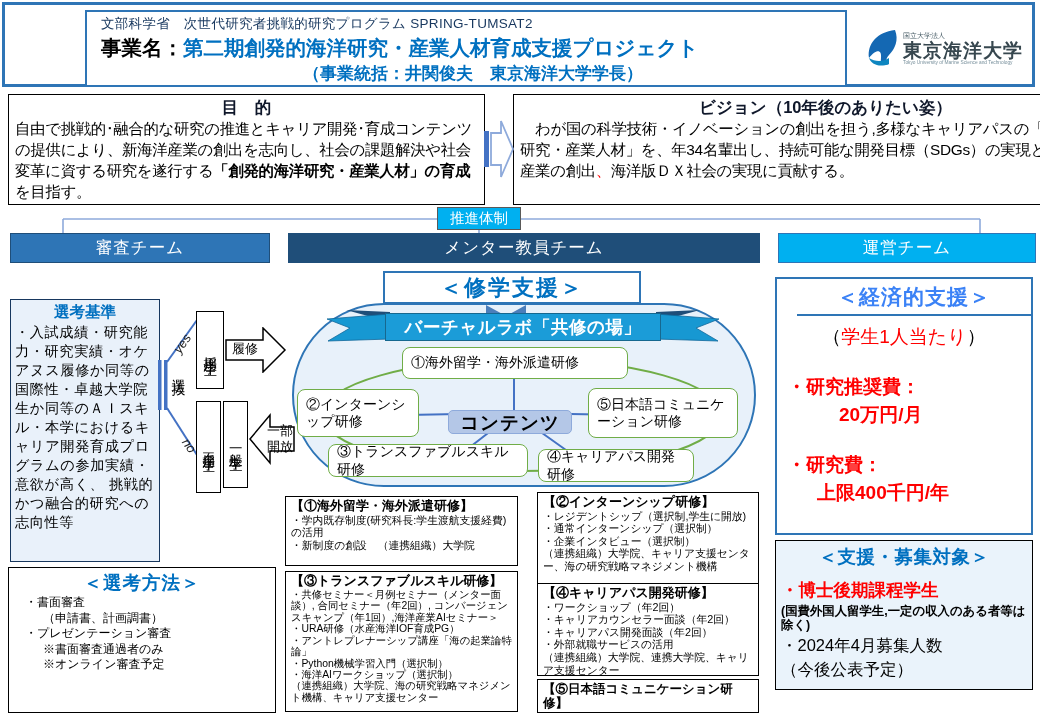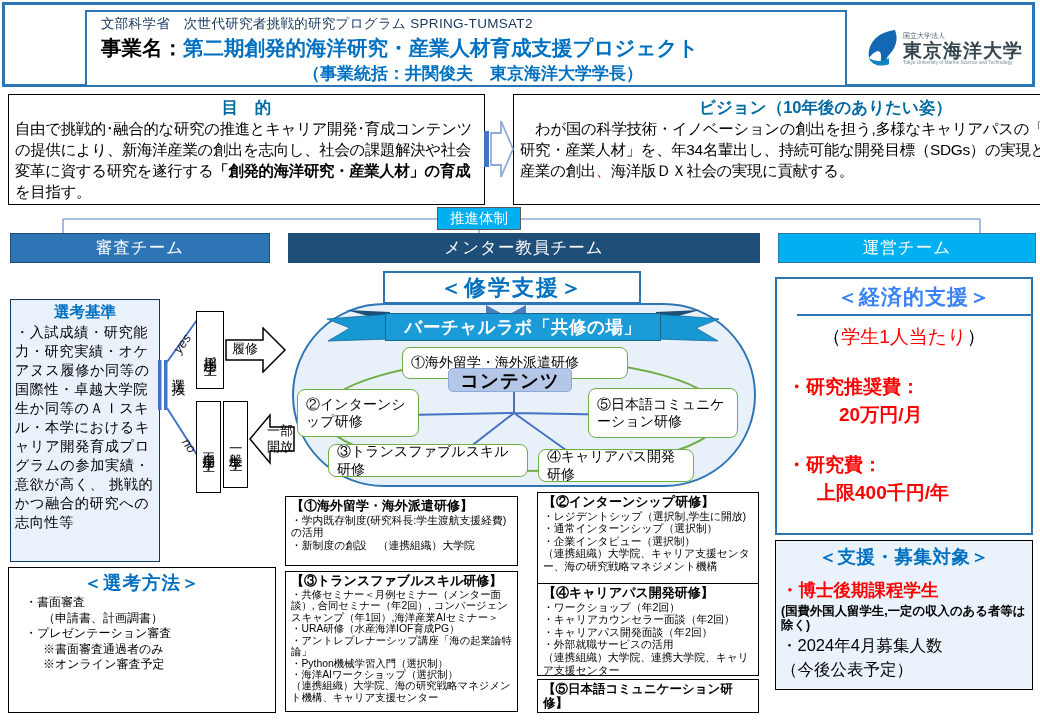--- a/index.html
+++ b/index.html
@@ -15,21 +15,21 @@
   .hdr-line2{font-size:20.5px;font-weight:bold;margin-top:1px;}
   .hdr-line2 .pj{color:#0070C0;}
   .hdr-line3{font-size:17px;font-weight:bold;color:#0070C0;text-align:center;margin-top:0px;}
   .logo{left:860px;top:14px;width:170px;height:58px;display:flex;align-items:center;}
   .logo-txt .corp{font-size:7px;color:#455A64;}
   .logo-txt .nm{font-size:19px;font-weight:bold;color:#37474F;letter-spacing:1px;line-height:1.05;}
   .logo-txt .en{font-size:4.8px;color:#78909C;}
 
   
   .pv-box{border:1.6px solid #000;background:#fff;padding:2px 6px;overflow:hidden;}
-  .pv-title{text-align:center;font-weight:bold;color:#0369a1;font-size:16.5px;}
+  .pv-title{text-align:center;font-weight:bold;color:#0f172a;font-size:16.5px;}
   .pv-body{font-size:15.4px;line-height:1.36;letter-spacing:-0.3px;}
 
   
   .suishin{background:#00B0F0;border:1px solid #595959;color:#fff;font-size:14.5px;z-index:5;}
   .team{color:#fff;font-size:16.5px;z-index:4;letter-spacing:1px;}
   .team.review{background:#2E75B6;border:1.5px solid #1F4E79;}
   .team.mentor{background:#1F4E79;border:1.5px solid #1F4E79;}
   .team.admin{background:#00B0F0;border:1.5px solid #2E75B6;}
 
   
@@ -178,21 +178,21 @@
     <polygon points="0,4 63,9 40,18 62,31 0,29" fill="#1798D2" stroke="#12689B" stroke-width="0.8"></polygon>
   </svg>
   <svg class="abs" style="left:486px;top:305px;width:40px;height:12px;z-index:2;" viewBox="0 0 40 12">
     <polygon points="0,0 20,11 0,11" fill="#4B7EBB"></polygon>
     <polygon points="40,0 20,11 40,11" fill="#4B7EBB"></polygon>
   </svg>
   <div class="abs ctr banner" style="left:385px;top:313px;width:276px;height:28px;">バーチャルラボ「共修の場」</div>
 
   <div class="abs gitem" style="left:402px;top:347px;width:226px;height:32px;">①海外留学・海外派遣研修</div>
   <div class="abs gitem" style="left:297px;top:389px;width:122px;height:48px;">②インターンシップ研修</div>
-  <div class="abs ctr contents" style="left:448px;top:368px;width:124px;height:24px;">コンテンツ</div>
+  <div class="abs ctr contents" style="left:448px;top:410px;width:124px;height:24px;">コンテンツ</div>
   <div class="abs gitem" style="left:588px;top:388px;width:150px;height:50px;">⑤日本語コミュニケーション研修</div>
   <div class="abs gitem" style="left:328px;top:444px;width:200px;height:33px;">③トランスファブルスキル研修</div>
   <div class="abs gitem" style="left:538px;top:449px;width:156px;height:33px;">④キャリアパス開発研修</div>
 
   <div class="abs econ" style="left:775px;top:277px;width:258px;height:258px;">
     <div class="t ctr">＜経済的支援＞</div>
     <div class="per"><span>（</span><span class="rd">学生1人当たり</span><span>）</span></div>
     <div class="it">・研究推奨費：</div>
     <div class="iv">20万円/月</div>
     <div class="it">・研究費：</div>

